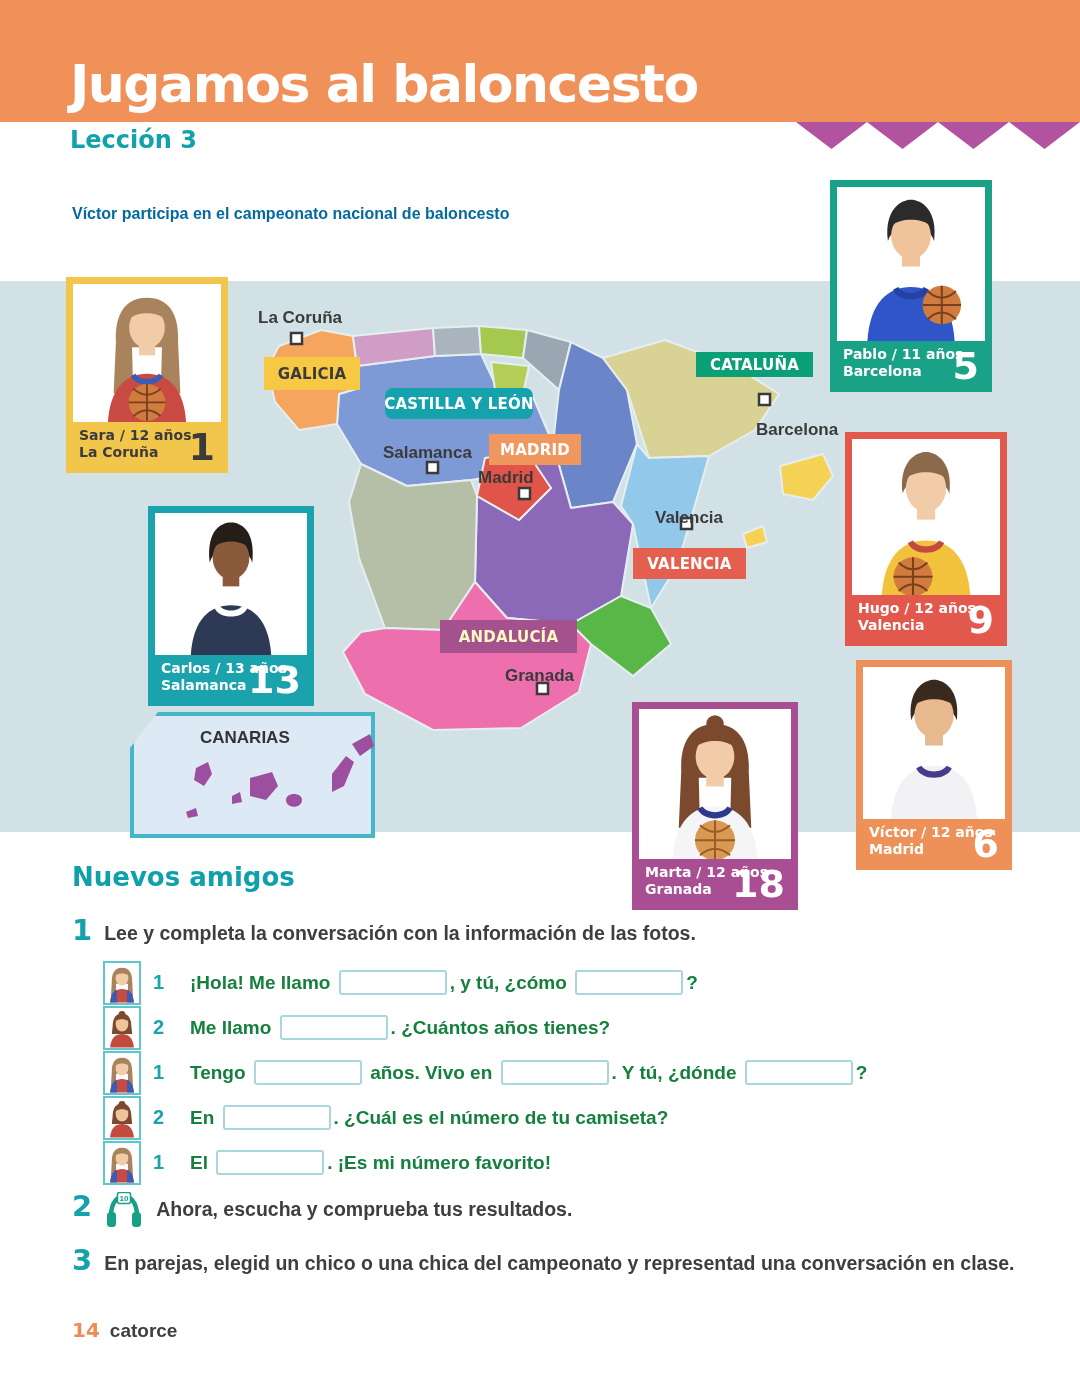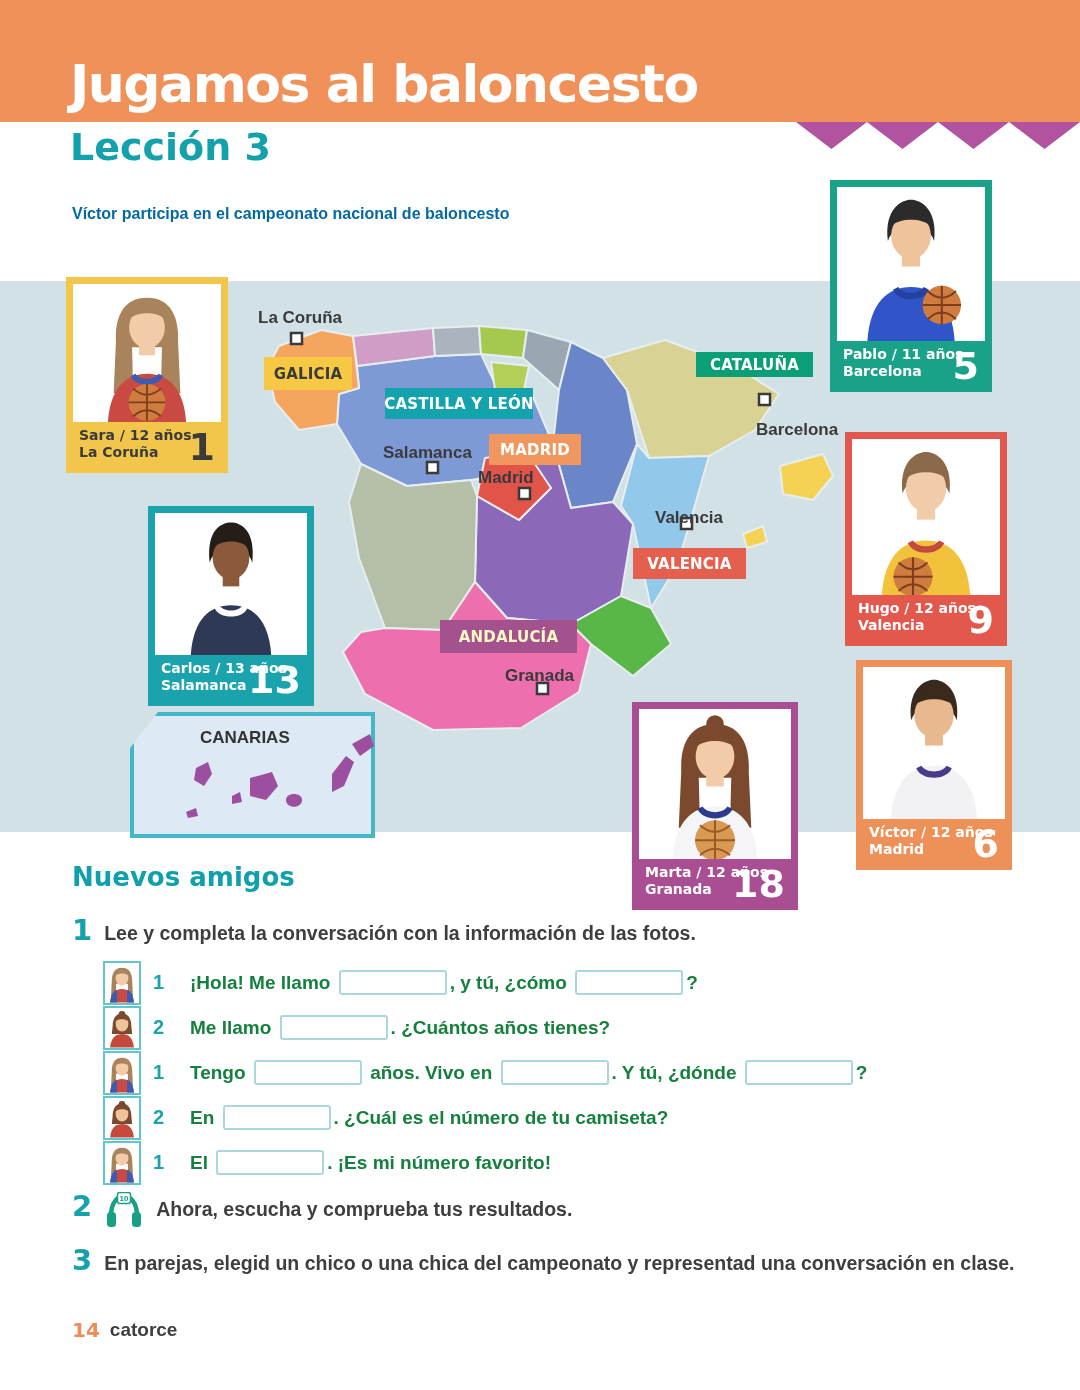--- a/index.html
+++ b/index.html
@@ -6,40 +6,40 @@
   html,body { background:#ffffff; }
   body { font-family:"Liberation Sans", sans-serif; }
   .page { position:relative; width:1080px; height:1390px; background:#fff; overflow:hidden; }
 
   
   .header-band { position:absolute; left:0; top:0; width:1080px; height:122px; background:#ef9159; }
   .page-title { position:absolute; left:70px; top:58px; font-family:"DejaVu Sans", sans-serif;
                 font-size:52px; font-weight:800; color:#ffffff; letter-spacing:-1.5px; line-height:1; }
   .zigzag { position:absolute; left:796px; top:122px; }
   .lesson-title { position:absolute; left:70px; top:128px; font-family:"DejaVu Sans", sans-serif;
-                  font-size:38px; font-weight:800; color:#13a2ac; line-height:1; }
+                  font-size:24px; font-weight:800; color:#13a2ac; line-height:1; }
   .subtitle { position:absolute; left:72px; top:205px; font-size:16px; font-weight:700; color:#0369a1; }
 
   
   .map-band { position:absolute; left:0; top:281px; width:1080px; height:551px; background:#d2e1e6; }
   .spain-map { position:absolute; left:235px; top:296px; }
   .spain-map path { stroke:#e6eef0; stroke-width:2; stroke-linejoin:round; }
 
   .city-label { position:absolute; font-size:17px; font-weight:700; color:#3a3a3a; white-space:nowrap; }
   .city-0 { left:258px; top:308px; }
   .city-1 { left:383px; top:443px; }
   .city-2 { left:478px; top:468px; }
   .city-3 { left:655px; top:508px; }
   .city-4 { left:756px; top:420px; }
   .city-5 { left:505px; top:666px; }
 
   .region-label { position:absolute; display:flex; align-items:center; justify-content:center;
                   font-family:"DejaVu Sans", sans-serif; font-size:15px; font-weight:800;
                   letter-spacing:.2px; white-space:nowrap; }
-  .rl-0 { left:264px; top:357px; width:88px;  height:33px; }
+  .rl-0 { left:264px; top:357px; width:96px;  height:33px; }
   .rl-1 { left:385px; top:388px; width:148px; height:31px; }
   .rl-2 { left:489px; top:434px; width:92px;  height:31px; }
   .rl-3 { left:696px; top:352px; width:117px; height:25px; }
   .rl-4 { left:633px; top:548px; width:113px; height:31px; }
   .rl-5 { left:440px; top:620px; width:137px; height:33px; }
 
   
   .canarias-box { position:absolute; left:130px; top:712px; width:245px; height:126px;
                   background:#dde9f5; border:4px solid #43b6c8;
                   clip-path:polygon(28px 0, 100% 0, 100% 100%, 0 100%, 0 36px);padding-left:40px; }
@@ -82,21 +82,21 @@
   .conv { position:absolute; left:103px; top:960px; }
   .conv-row { display:flex; align-items:center; height:45px; gap:12px; }
   .avatar-thumb { width:38px; height:44px; border:2px solid #62c4cd; background:#fff; flex:0 0 38px; }
   .avatar-thumb svg { width:100%; height:100%; }
   .row-num { width:14px; font-size:20px; font-weight:800; color:#1ba3ad; }
   .row-text { font-size:19px; font-weight:700; color:#15803d; white-space:nowrap;margin-left:11px; }
   .blank { display:inline-block; width:108px; height:25px; background:#fff; border:2px solid #a8d8de;
            border-radius:3px; vertical-align:-6px; margin:0 3px; }
 
   
-  .page-footer { position:absolute; left:72px; top:1318px; display:flex; align-items:center; gap:10px; }
+  .page-footer { position:absolute; left:72px; top:1318px; display:flex; align-items:flex-end; gap:10px; }
   .page-number { font-family:"DejaVu Sans", sans-serif; font-size:20px; font-weight:800; color:#ef8b57; }
   .page-word { font-size:19px; font-weight:700; color:#3e3e3e; }
 </style>
 </head>
 <body>
 
 <div class="page">
 
   <div class="header-band"></div>
   <h1 class="page-title">Jugamos al baloncesto</h1>
@@ -136,21 +136,21 @@
   </svg>
 
   <span class="city-label city-0">La Coruña</span>
   <span class="city-label city-1">Salamanca</span>
   <span class="city-label city-2">Madrid</span>
   <span class="city-label city-3">Valencia</span>
   <span class="city-label city-4">Barcelona</span>
   <span class="city-label city-5">Granada</span>
 
   <div class="region-label rl-0" style="background: rgb(246, 200, 68); color: rgb(59, 59, 59);">GALICIA</div>
-  <div class="region-label rl-1" style="background: rgb(20, 163, 173); color: rgb(255, 255, 255);">CASTILLA Y LEÓN</div>
+  <div class="region-label rl-1" style="background: rgb(20, 163, 173); color: rgb(255, 255, 255); border-radius: 8px;">CASTILLA Y LEÓN</div>
   <div class="region-label rl-2" style="background: rgb(240, 151, 95); color: rgb(255, 255, 255);">MADRID</div>
   <div class="region-label rl-3" style="background: rgb(11, 159, 119); color: rgb(255, 255, 255);">CATALUÑA</div>
   <div class="region-label rl-4" style="background: rgb(229, 95, 78); color: rgb(255, 255, 255);">VALENCIA</div>
   <div class="region-label rl-5" style="background: rgb(164, 82, 142); color: #fef9c3;">ANDALUCÍA</div>
 
   <div class="canarias-box">
     <span class="canarias-label">CANARIAS</span>
     <svg width="225" height="118" viewBox="0 0 225 118">
       <g fill="#9b4f9e">
         <path d="M22,52 L34,46 L38,58 L30,70 L20,64 Z"></path>

